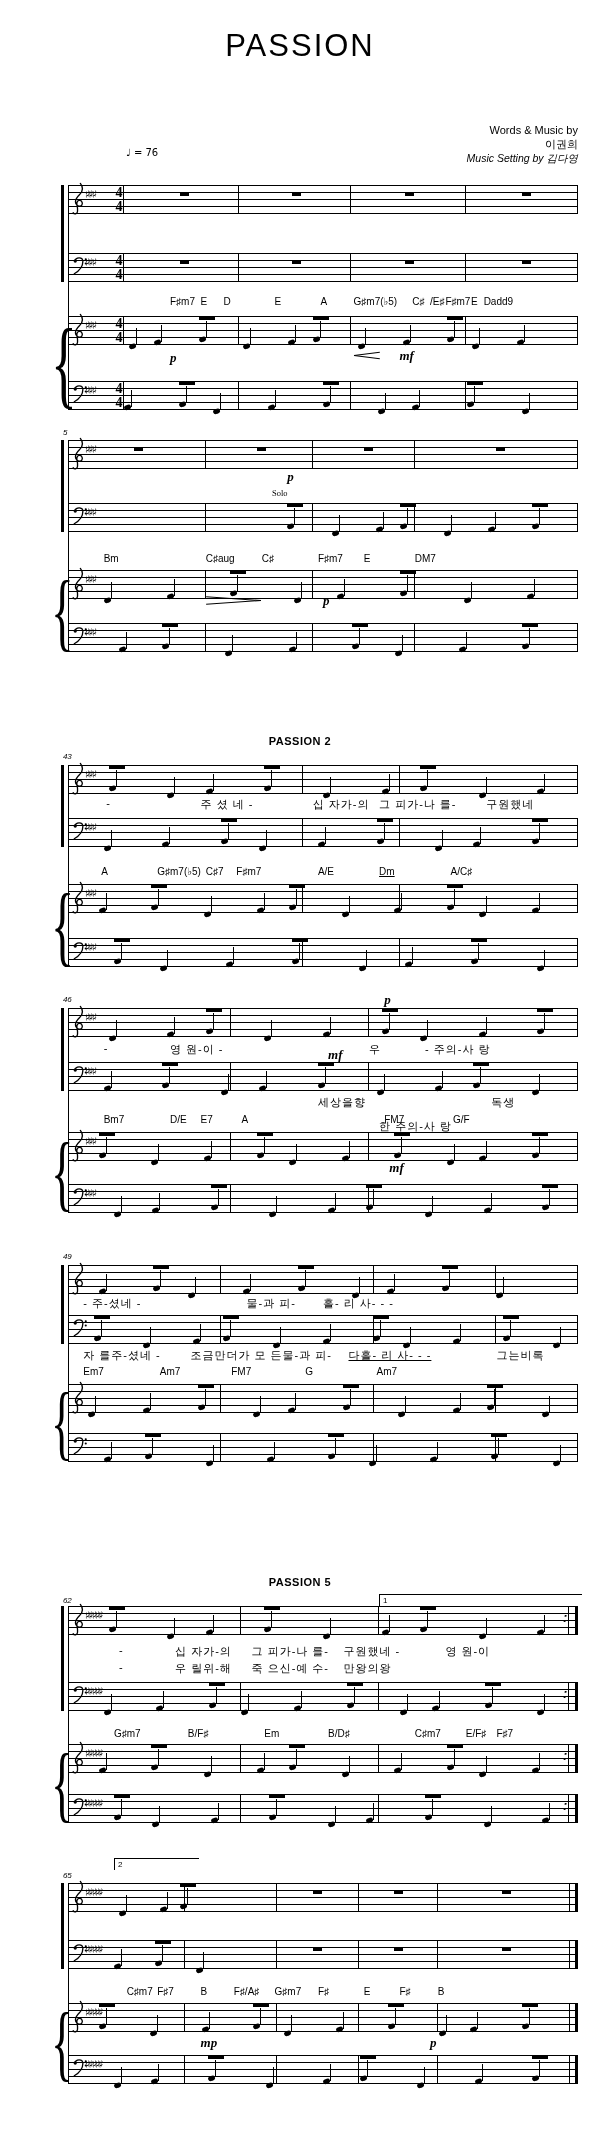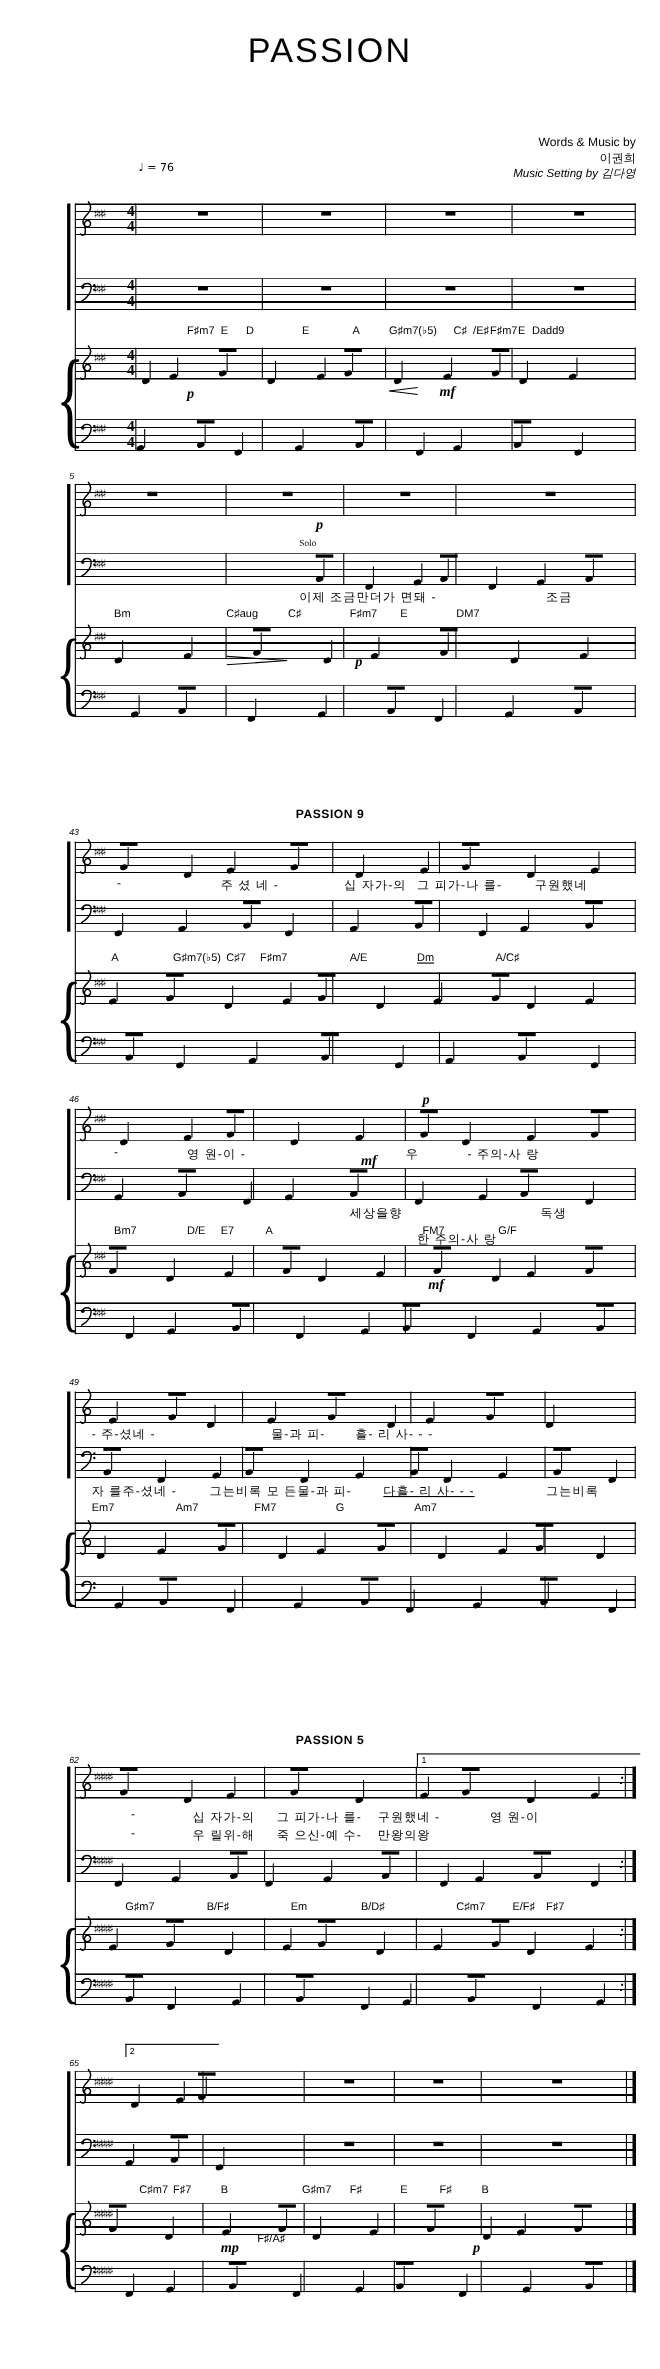--- a/index.html
+++ b/index.html
@@ -70,21 +70,21 @@
 </svg>
 
 <div class="title">PASSION</div>
 <div class="credits">
   <div>Words &amp; Music by</div>
   <div>이권희</div>
   <div class="it">Music Setting by 김다영</div>
 </div>
 <div class="tempo">♩ = 76</div>
 
-<div class="pheader" style="top:735px">PASSION 9</div>
+<div class="pheader" style="top:735px">PASSION 2</div>
 <div class="pheader" style="top:1576px">PASSION 5</div>
 
 <div class="gsys" style="top:180px;height:245px">
   <div class="sysline" style="top:5px;height:225px"></div>
   <div class="bracket" style="top:5px;height:97px"></div>
   <div class="staff" style="top:5px">
     <svg class="clef tclef" viewBox="0 0 14 36">
         <use href="#gclef"></use>
       </svg>
     <span class="key">♯♯♯</span>
@@ -229,25 +229,20 @@
       <span class="ng" style="left: 43%; top: 3px;"></span>
       <span class="beam" style="left: 43%; top: 1px;"></span>
       <span class="ng" style="left: 51.6667%; top: 10px;"></span>
       <span class="ng" style="left: 60.3333%; top: 6.5px;"></span>
       <span class="ng" style="left: 65%; top: 3px;"></span>
       <span class="beam" style="left: 65%; top: 1px;"></span>
       <span class="ng" style="left: 73.6667%; top: 10px;"></span>
       <span class="ng" style="left: 82.3333%; top: 6.5px;"></span>
       <span class="ng" style="left: 91%; top: 3px;"></span>
       <span class="beam" style="left: 91%; top: 1px;"></span>
-    </div>
-  <div class="lyrics" style="top:100px">
-
-  <span class="lyr" style="left: 40%;">이제 조금만더가 면돼 -</span>
-      <span class="lyr" style="left: 84%;">조금</span>
     </div>
   <div class="brace" style="top:133px;height:86px;font-size:86px;line-height:86px">{</div>
   <div class="chords" style="top:118px">
 
   <span class="chord" style="left: 7%;">Bm</span>
       <span class="chord" style="left: 27%;">C♯aug</span>
       <span class="chord" style="left: 38%;">C♯</span>
       <span class="chord" style="left: 49%;">F♯m7</span>
       <span class="chord" style="left: 58%;">E</span>
       <span class="chord" style="left: 68%;">DM7</span>
@@ -588,21 +583,21 @@
       <span class="beam" style="left: 59.8%; top: 1px;"></span>
       <span class="ng" style="left: 65.6%; top: 10px;"></span>
       <span class="ng" style="left: 75.4%; top: 6.5px;"></span>
       <span class="ng" style="left: 85.2%; top: 3px;"></span>
       <span class="beam" style="left: 85.2%; top: 1px;"></span>
       <span class="ng" style="left: 95%; top: 10px;"></span>
     </div>
   <div class="lyrics" style="top:88px">
 
   <span class="lyr" style="left: 3%;">자 를주-셨네 -</span>
-      <span class="lyr" style="left: 24%;">그는비록 모 든물-과 피-</span>
+      <span class="lyr" style="left: 24%;">조금만더가 모 든물-과 피-</span>
       <span class="lyr" style="left: 55%; text-decoration: underline;">다흘- 리 사- - -</span>
       <span class="lyr" style="left: 84%;">그는비록</span>
     </div>
   <div class="brace" style="top:122px;height:82px;font-size:82px;line-height:82px">{</div>
   <div class="chords" style="top:106px">
 
   <span class="chord" style="left: 3%;">Em7</span>
       <span class="chord" style="left: 18%;">Am7</span>
       <span class="chord" style="left: 32%;">FM7</span>
       <span class="chord" style="left: 46.5%;">G</span>
@@ -825,21 +820,21 @@
       <span class="beam" style="left: 17%; top: 1px;"></span>
       <span class="ng" style="left: 25%; top: 10px;"></span>
       <i class="fin"></i>
     </div>
   <div class="brace" style="top:146px;height:84px;font-size:84px;line-height:84px">{</div>
   <div class="chords" style="top:131px">
 
   <span class="chord" style="left: 11.5%;">C♯m7</span>
       <span class="chord" style="left: 17.5%;">F♯7</span>
       <span class="chord" style="left: 26%;">B</span>
-      <span class="chord" style="left: 32.5%; margin-top: 44px;">F♯/A♯</span>
+      <span class="chord" style="left: 32.5%;">F♯/A♯</span>
       <span class="chord" style="left: 40.5%;">G♯m7</span>
       <span class="chord" style="left: 49%;">F♯</span>
       <span class="chord" style="left: 58%;">E</span>
       <span class="chord" style="left: 65%;">F♯</span>
       <span class="chord" style="left: 72.5%;">B</span>
     </div>
   <div class="staff" style="top:148px">
     <svg class="clef tclef" viewBox="0 0 14 36">
         <use href="#gclef"></use>
       </svg>

